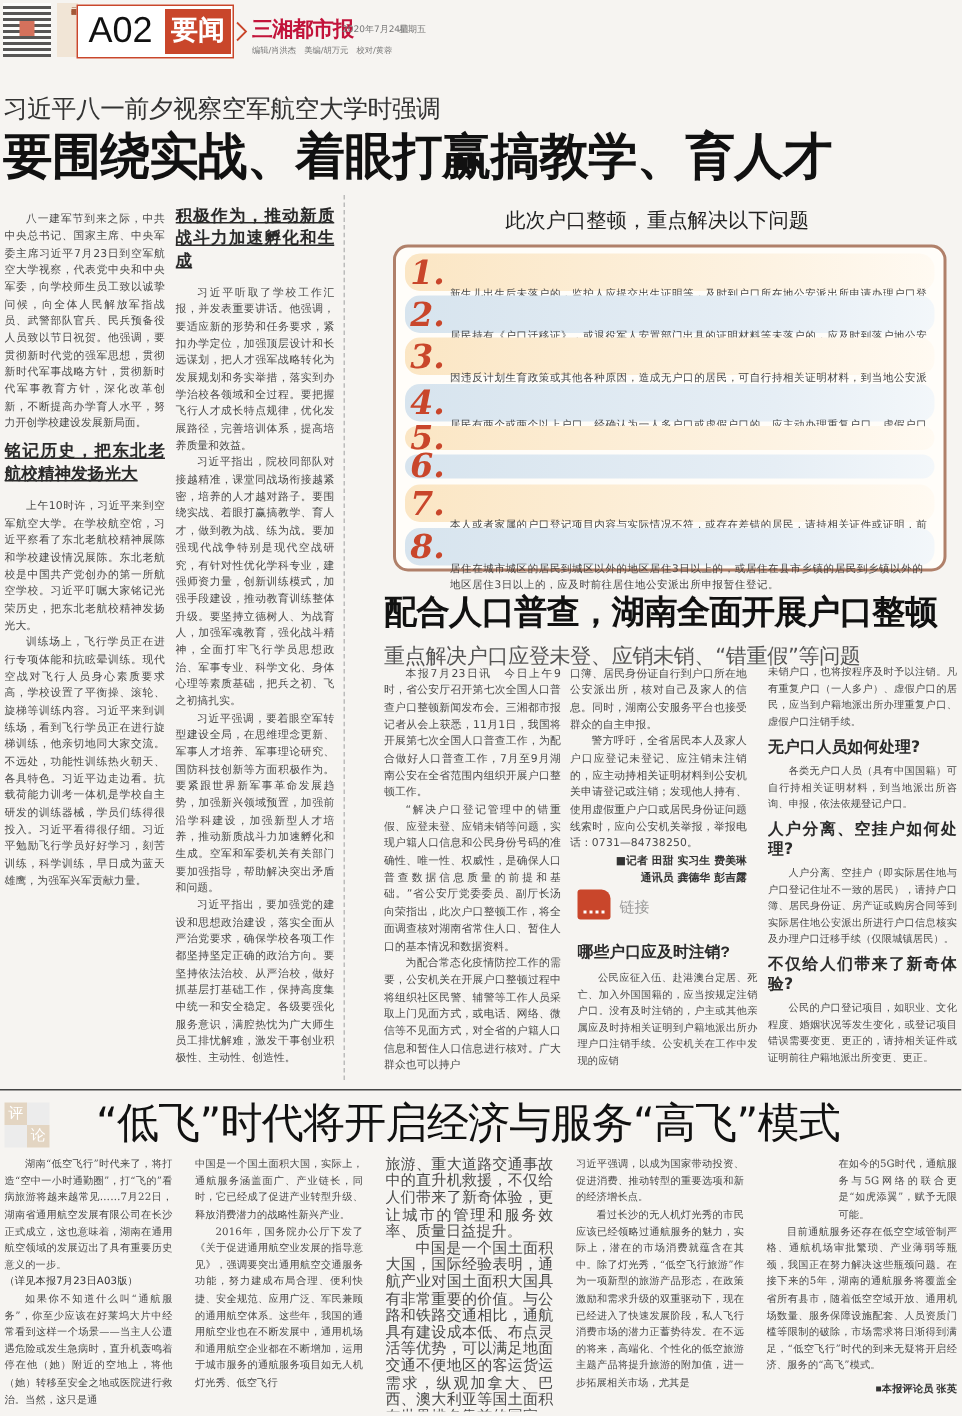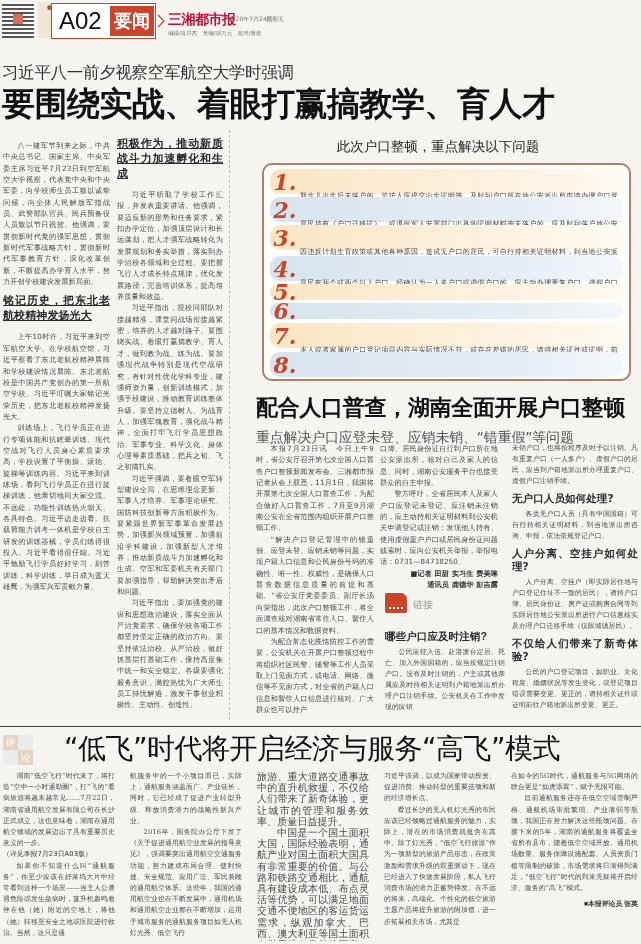--- a/index.html
+++ b/index.html
@@ -86,20 +86,21 @@
   <div class="box-item blue" style="top:138px;height:16px;">
     <span class="num">6.</span>
     <span class="txt">长期滞留在集体户，特别是高校集体户的户口，公安机关将依法组织开展清理。</span>
   </div>
   <div class="box-item beige" style="top:158px;height:25px;">
     <span class="num">7.</span>
     <span class="txt">本人或者家属的户口登记项目内容与实际情况不符，或存在差错的居民，请持相关证件或证明，前往户口所在地公安派出所申请变更、更正户口登记项目。</span>
   </div>
   <div class="box-item blue" style="top:187px;height:25px;">
     <span class="num">8.</span>
+    <span class="txt">居住在城市城区的居民到城区以外的地区居住3日以上的，或居住在县市乡镇的居民到乡镇以外的地区居住3日以上的，应及时前往居住地公安派出所申报暂住登记。</span>
   </div>
 </div>
 
 <div class="abs" style="left:256px;top:393px;font-size:22px;font-weight:bold;color:#111;white-space:nowrap;letter-spacing:-0.3px;">配合人口普查，湖南全面开展户口整顿</div>
 <div class="abs" style="left:256px;top:429px;font-size:14px;color:#555;white-space:nowrap;letter-spacing:-0.2px;">重点解决户口应登未登、应销未销、“错重假”等问题</div>
 
 <div class="col" style="left:256px;top:443px;width:118px;height:285px;">
   <p>本报7月23日讯　今日上午9时，省公安厅召开第七次全国人口普查户口整顿新闻发布会。三湘都市报记者从会上获悉，11月1日，我国将开展第七次全国人口普查工作，为配合做好人口普查工作，7月至9月湖南公安在全省范围内组织开展户口整顿工作。</p>
   <p>“解决户口登记管理中的错重假、应登未登、应销未销等问题，实现户籍人口信息和公民身份号码的准确性、唯一性、权威性，是确保人口普查数据信息质量的前提和基础。”省公安厅党委委员、副厅长汤向荣指出，此次户口整顿工作，将全面调查核对湖南省常住人口、暂住人口的基本情况和数据资料。</p>
   <p>为配合常态化疫情防控工作的需要，公安机关在开展户口整顿过程中将组织社区民警、辅警等工作人员采取上门见面方式，或电话、网络、微信等不见面方式，对全省的户籍人口信息和暂住人口信息进行核对。广大群众也可以持户</p>
@@ -113,21 +114,21 @@
 </div>
 
 <div class="abs" style="left:385px;top:593px;width:100px;height:22px;">
   <div class="abs" style="left:0;top:0;width:22px;height:20px;background:#c9462b;border-radius:2px 6px 2px 2px;">
     <div class="abs" style="left:4px;top:14px;width:14px;height:2px;border-top:2px dotted #fff;"></div>
   </div>
   <span class="abs" style="left:28px;top:5px;font-size:10px;color:#999;">链接</span>
 </div>
 
 <div class="col serif-col" style="left:385px;top:618px;width:120px;height:105px;font-size:6.8px;line-height:11px;">
-  <div class="qa-h" style="font-family:Liberation Sans, sans-serif;margin-top:12px;">哪些户口应及时注销?</div>
+  <div class="qa-h" style="font-family:Liberation Mono, monospace;margin-top:12px;">哪些户口应及时注销?</div>
   <p>公民应征入伍、赴港澳台定居、死亡、加入外国国籍的，应当按规定注销户口。没有及时注销的，户主或其他亲属应及时持相关证明到户籍地派出所办理户口注销手续。公安机关在工作中发现的应销</p>
 </div>
 
 <div class="col serif-col" style="left:512px;top:443px;width:126px;height:285px;font-size:6.8px;line-height:11px;">
   <p style="text-indent:0;">未销户口，也将按程序及时予以注销。凡有重复户口（一人多户）、虚假户口的居民，应当到户籍地派出所办理重复户口、虚假户口注销手续。</p>
   <div class="qa-h" style="font-family:'DejaVu Sans',sans-serif;">无户口人员如何处理?</div>
   <p>各类无户口人员（具有中国国籍）可自行持相关证明材料，到当地派出所咨询、申报，依法依规登记户口。</p>
   <div class="qa-h" style="font-family:'DejaVu Sans',sans-serif;">人户分离、空挂户如何处理?</div>
   <p>人户分离、空挂户（即实际居住地与户口登记住址不一致的居民），请持户口簿、居民身份证、房产证或购房合同等到实际居住地公安派出所进行户口信息核实及办理户口迁移手续（仅限城镇居民）。</p>
   <div class="qa-h" style="font-family:'DejaVu Sans',sans-serif;">不仅给人们带来了新奇体验?</div>
@@ -143,28 +144,28 @@
   <span class="abs" style="left:15px;top:15px;width:15px;height:15px;background:#e3d5c2;color:#fff;font-size:10px;line-height:15px;text-align:center;">论</span>
 </div>
 <div class="abs" style="left:64px;top:731px;font-size:28px;color:#111;white-space:nowrap;letter-spacing:-0.5px;line-height:36px;">“低飞”时代将开启经济与服务“高飞”模式</div>
 
 <div class="col serif-col" style="left:3px;top:771px;width:112px;height:170px;font-size:6.8px;line-height:11.2px;">
   <p>湖南“低空飞行”时代来了，将打造“空中一小时通勤圈”，打“飞的”看病旅游将越来越常见……7月22日，湖南省通用航空发展有限公司在长沙正式成立，这也意味着，湖南在通用航空领域的发展迈出了具有重要历史意义的一步。</p>
   <div style="font-family:'DejaVu Sans',sans-serif;color:#333;">（详见本报7月23日A03版）</div>
   <p>如果你不知道什么叫“通航服务”，你至少应该在好莱坞大片中经常看到这样一个场景——当主人公遭遇危险或发生急病时，直升机轰鸣着停在他（她）附近的空地上，将他（她）转移至安全之地或医院进行救治。当然，这只是通</p>
 </div>
 <div class="col serif-col" style="left:130px;top:771px;width:112px;height:170px;font-size:6.8px;line-height:11.2px;">
-  <p style="text-indent:0;">航服务中的一个小项目而已，实际上，通航服务涵盖面广、产业链长，同时，它已经成了促进产业转型升级、释放消费潜力的战略性新兴产业。</p>
+  <p style="text-indent:0;">中国是一个国土面积大国，实际上，通航服务涵盖面广、产业链长，同时，它已经成了促进产业转型升级、释放消费潜力的战略性新兴产业。</p>
   <p>2016年，国务院办公厅下发了《关于促进通用航空业发展的指导意见》，强调要突出通用航空交通服务功能，努力建成布局合理、便利快捷、安全规范、应用广泛、军民兼顾的通用航空体系。这些年，我国的通用航空业也在不断发展中，通用机场和通用航空企业都在不断增加，运用于城市服务的通航服务项目如无人机灯光秀、低空飞行</p>
 </div>
 <div class="col serif-col" style="left:257px;top:771px;width:112px;height:170px;font-size:10px;line-height:11.2px;">
   <p style="text-indent:0;">旅游、重大道路交通事故中的直升机救援，不仅给人们带来了新奇体验，更让城市的管理和服务效率、质量日益提升。</p>
   <p>中国是一个国土面积大国，国际经验表明，通航产业对国土面积大国具有非常重要的价值。与公路和铁路交通相比，通航具有建设成本低、布点灵活等优势，可以满足地面交通不便地区的客运货运需求，纵观加拿大、巴西、澳大利亚等国土面积在世界排名靠前的国家，他们的通航产业都比较发达，相关的服务也非常到位。随着中国经济发展水平的提升，通航产业的发展</p>
 </div>
 <div class="col serif-col" style="left:384px;top:771px;width:112px;height:170px;font-size:6.8px;line-height:11.2px;">
   <p style="text-indent:0;">习近平强调，以成为国家带动投资、促进消费、推动转型的重要选项和新的经济增长点。</p>
   <p>看过长沙的无人机灯光秀的市民应该已经领略过通航服务的魅力，实际上，潜在的市场消费就蕴含在其中。除了灯光秀，“低空飞行旅游”作为一项新型的旅游产品形态，在政策激励和需求升级的双重驱动下，现在已经进入了快速发展阶段，私人飞行消费市场的潜力正蓄势待发。在不远的将来，高端化、个性化的低空旅游主题产品将提升旅游的附加值，进一步拓展相关市场，尤其是</p>
 </div>
 <div class="col serif-col" style="left:511px;top:771px;width:127px;height:170px;font-size:6.8px;line-height:11.2px;">
-  <p style="text-indent:0;">在如今的5G时代，通航服务与5G网络的联合更是“如虎添翼”，赋予无限可能。</p>
+  <p style="text-indent:0;margin-left:48px;">在如今的5G时代，通航服务与5G网络的联合更是“如虎添翼”，赋予无限可能。</p>
   <p>目前通航服务还存在低空空域管制严格、通航机场审批繁琐、产业薄弱等瓶颈，我国正在努力解决这些瓶颈问题。在接下来的5年，湖南的通航服务将覆盖全省所有县市，随着低空空域开放、通用机场数量、服务保障设施配套、人员资质门槛等限制的破除，市场需求将日渐得到满足，“低空飞行”时代的到来无疑将开启经济、服务的“高飞”模式。</p>
   <div class="byline" style="font-family:Liberation Serif, serif;margin-top:4px;">■本报评论员 张英</div>
 </div>
 
 </body></html>

